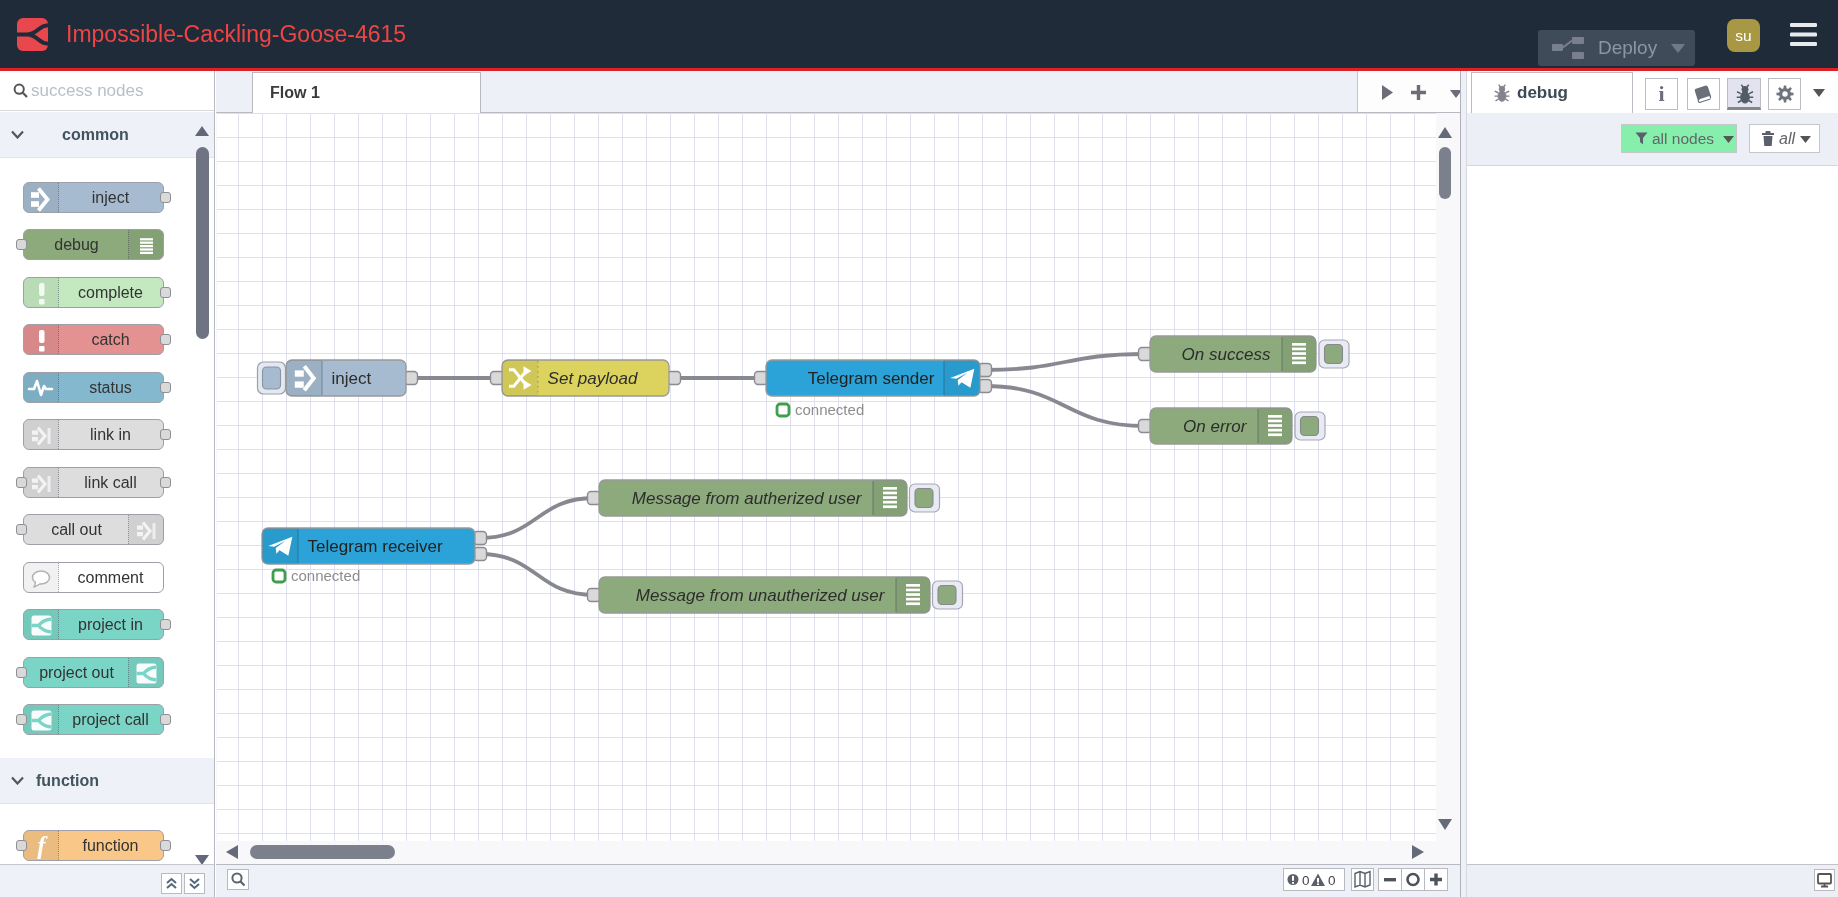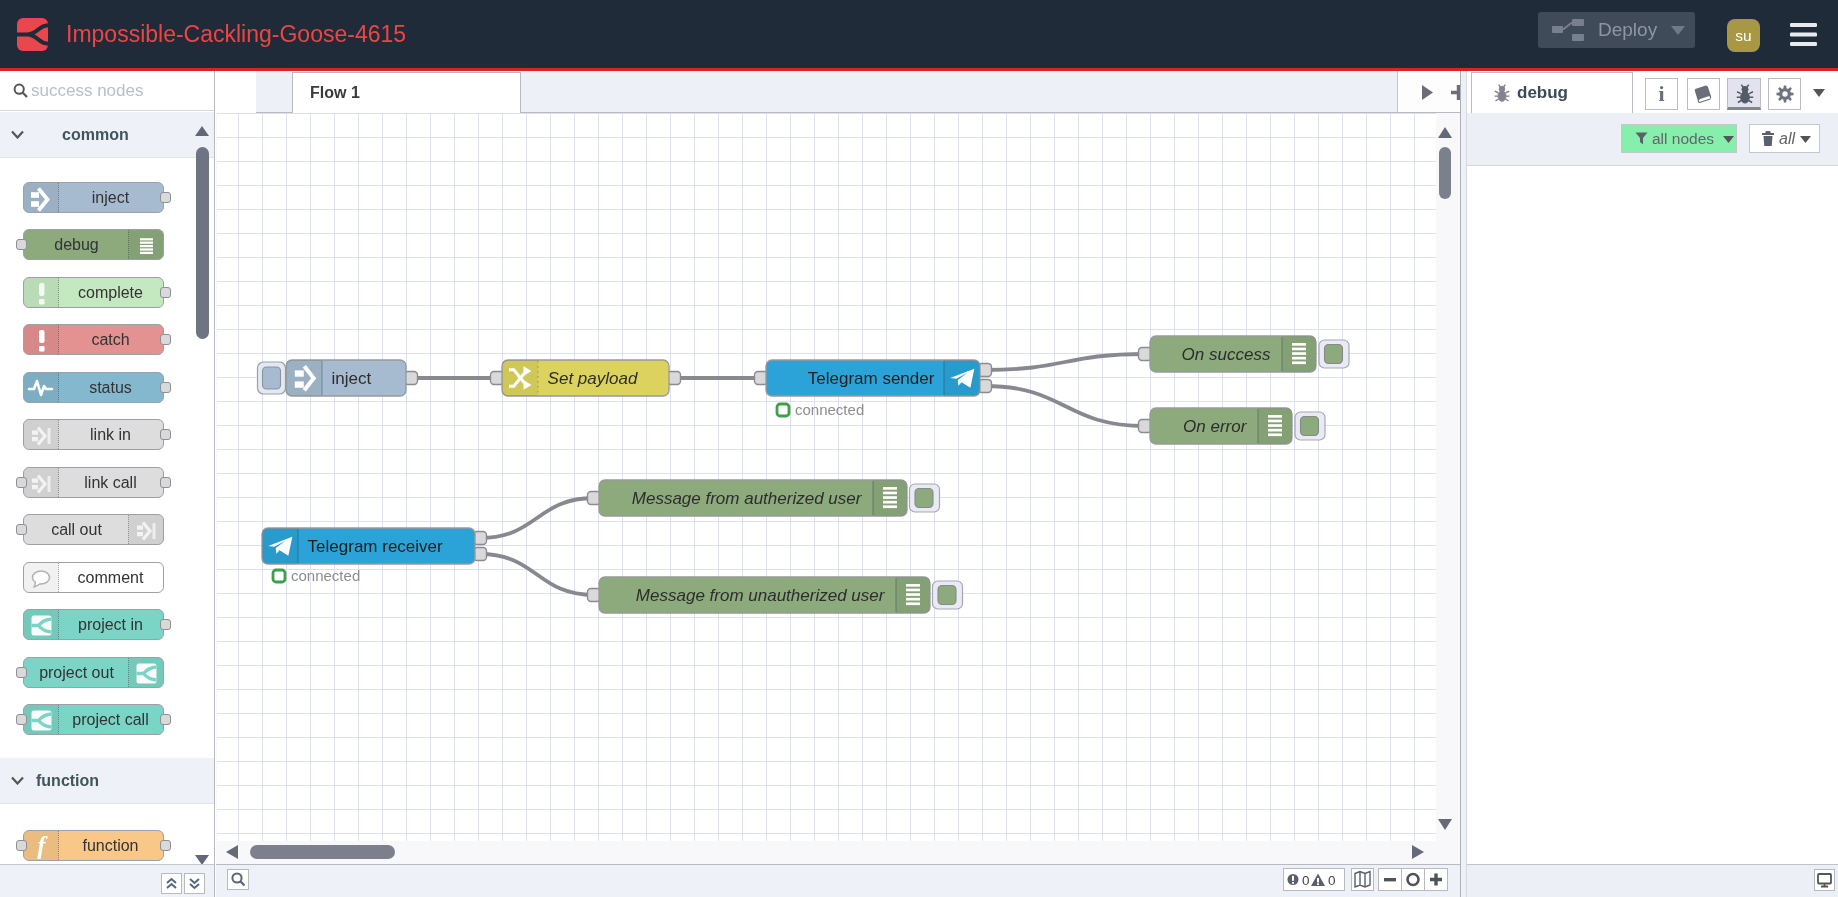--- a/index.html
+++ b/index.html
@@ -1,18 +1,18 @@
 <!DOCTYPE html>
 <html><head><meta charset="utf-8"><style>
 * { margin:0; padding:0; box-sizing:border-box; }
 html,body { width:1838px; height:897px; overflow:hidden; font-family:"Liberation Sans",sans-serif; background:#fff; }
 #header { position:absolute; left:0; top:0; width:1838px; height:71px; background:#202b39; border-bottom:3px solid #dc2127; }
 #title { position:absolute; left:66px; top:0; height:55px; line-height:68px; color:#ef4444; font-size:23px; }
 #palette { position:absolute; left:0; top:71px; width:215px; height:826px; background:#fff; border-right:1px solid #b9b9c2; }
-#tabbar { position:absolute; left:216px; top:71px; width:1244px; height:42px; background:#eef0f7; border-bottom:1px solid #b9b9c2;margin-left:40px; }
+#tabbar { position:absolute; left:216px; top:71px; width:1244px; height:42px; background:#eef0f7; border-bottom:1px solid #b9b9c2; }
 #canvas { position:absolute; left:216px; top:113px; width:1244px; height:751px; background:#f8f8fb; }
 #grid { position:absolute; left:1px; top:0; width:1219px; height:728px; background:#fff;
   background-image:linear-gradient(to right,#dfe0ee 1px,transparent 1px),linear-gradient(to bottom,#dfe0ee 1px,transparent 1px);
   background-size:24px 24px; background-position:21px 24px; }
 #sep { position:absolute; left:1460px; top:71px; width:7px; height:826px; background:#eef0f7; border-left:1px solid #b0b0ba; border-right:1px solid #d8d8e0; }
 #sidebar { position:absolute; left:1467px; top:71px; width:371px; height:826px; background:#fff; }
 .pn { position:absolute; left:23px; width:141px; height:31px; border:1px solid #9f9fa7; border-radius:6px; }
 .pic { position:absolute; top:0; bottom:0; width:35px; background:rgba(0,0,0,0.055); }
 .pic.l { left:0; border-right:1px dotted rgba(50,50,70,0.4); border-radius:5px 0 0 5px; }
 .pic.r { right:0; border-left:1px dotted rgba(50,50,70,0.4); border-radius:0 5px 5px 0; }
@@ -23,21 +23,21 @@
 .cat span { margin-left:36px; }
 .fbtn { position:absolute; background:#fff; border:1px solid #b9b9c0; }
 </style></head>
 <body>
 <div id="header">
   <svg style="position:absolute;left:17px;top:18px" width="31" height="33" viewBox="0 0 31 33">
     <rect x="0" y="0" width="31" height="33" rx="6" fill="#e9474e"></rect>
     <path d="M0,16.5 h10 M10,16.5 Q16,16.2 21,11.8 Q26,7.5 31,7.3 M10,16.5 Q16,16.8 21,21.2 Q26,25.5 31,25.7" fill="none" stroke="#202b39" stroke-width="4"></path>
   </svg>
   <div id="title">Impossible-Cackling-Goose-4615</div>
-  <div style="position:absolute;left:1538px;top:12px;width:157px;height:36px;background:#404b59;border-radius:3px;">
+  <div style="position:absolute;left:1538px;top:30px;width:157px;height:36px;background:#404b59;border-radius:3px;">
     <svg style="position:absolute;left:14px;top:7px" width="34" height="22" viewBox="0 0 34 22" fill="#77808c">
       <rect x="0" y="7" width="11" height="7" rx="1"></rect>
       <rect x="20" y="0" width="12" height="7" rx="1"></rect>
       <rect x="20" y="15" width="12" height="7" rx="1"></rect>
       <path d="M11,10.5 L20,3.5" stroke="#77808c" stroke-width="2" fill="none"></path>
     </svg>
     <span style="position:absolute;left:60px;top:0;line-height:36px;font-size:19px;color:#8d96a0">Deploy</span>
     <svg style="position:absolute;left:133px;top:14px" width="14" height="9" viewBox="0 0 14 9">
         <path d="M0,0 h14 l-7,9 Z" fill="#707a87"></path>
       </svg>

